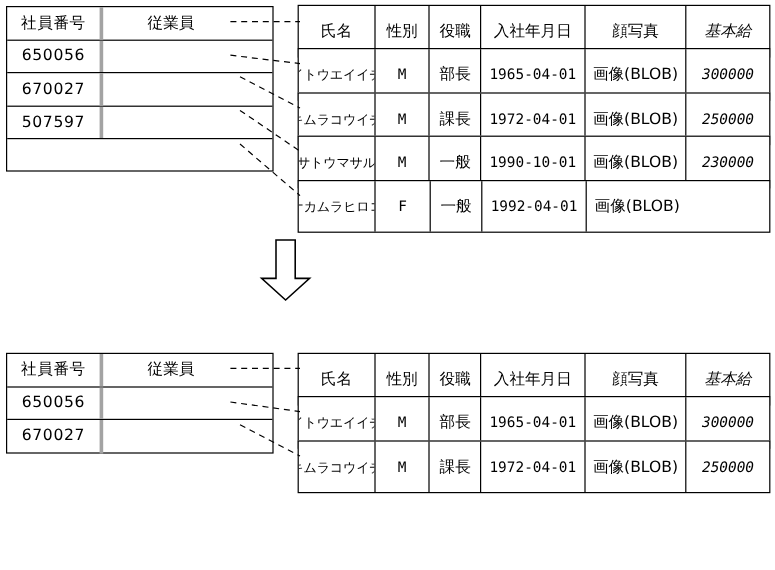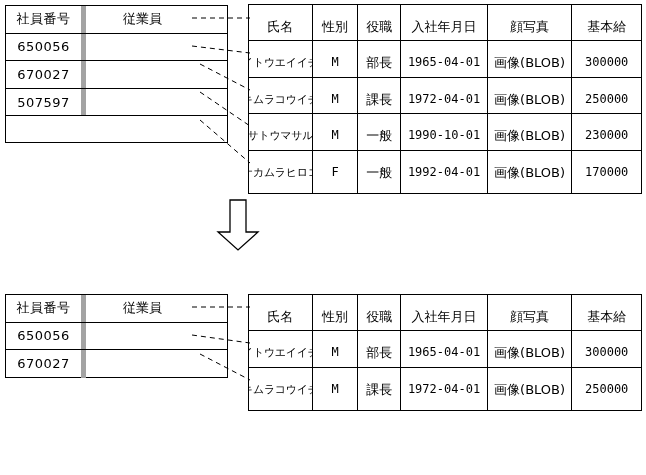--- a/index.html
+++ b/index.html
@@ -59,21 +59,21 @@
     display: flex;
     height: 27.6px;
     border-bottom: 1px solid #000;
   }
   .master .mrow.last {
     border-bottom: none;
   }
   .master .mcell-id {
     width: 80px;
     box-sizing: border-box;
-    border-right: 5px solid #a3a3a3;
+    border-right: 3px solid #a3a3a3;
     display: flex;
     align-items: center;
     justify-content: center;
     font-size: 13px;
     letter-spacing: 0.5px;
   }
   .master .mcell-emp {
     flex: 1;
     box-sizing: border-box;
     display: flex;
@@ -101,21 +101,21 @@
   }
   .detail-row > .cell {
     font-size: 13px;
   }
 
   .c-name  { width: 63px; }
   .c-sex   { width: 46px; }
   .c-post  { width: 43px; }
   .c-date  { width: 87px; }
   .c-photo { width: 85px; }
-  .c-pay   { width: 70px; }
+  .c-pay   { width: 70px; font-style: italic; }
 
   .cell.small {
     font-size: 11px;
     letter-spacing: -0.3px;
   }
   .cell.mono {
     font-family: "DejaVu Sans Mono", "Liberation Mono", monospace;
     font-size: 12px;
     letter-spacing: 0px;
   }
@@ -207,21 +207,20 @@
     <div class="cell c-photo vdiv">画像(BLOB)</div>
     <div class="cell c-pay  vdiv mono">230000</div>
   </div>
 
   <div class="detail-row" style="left:248px; top:150px; width:394px;">
     <div class="cell c-name small">ナカムラヒロコ</div>
     <div class="cell c-sex  vdiv mono">F</div>
     <div class="cell c-post vdiv">一般</div>
     <div class="cell c-date vdiv mono">1992-04-01</div>
     <div class="cell c-photo vdiv">画像(BLOB)</div>
-    <div class="cell c-pay  vdiv mono">170000</div>
   </div>
 
   <svg class="arrow-svg" style="left:208px; top:196px;" width="60" height="60" viewBox="0 0 60 60">
     <polygon points="22,4 38,4 38,36 50,36 30,54 10,36 22,36" fill="#ffffff" stroke="#000000" stroke-width="1.3"></polygon>
   </svg>
 
   <div class="caption" style="left:8px; top:272px;">削除結果</div>
 
   <div class="master tbl" style="left:5px; top:294px; width:223px; height:84px;">
     <div class="mrow">

